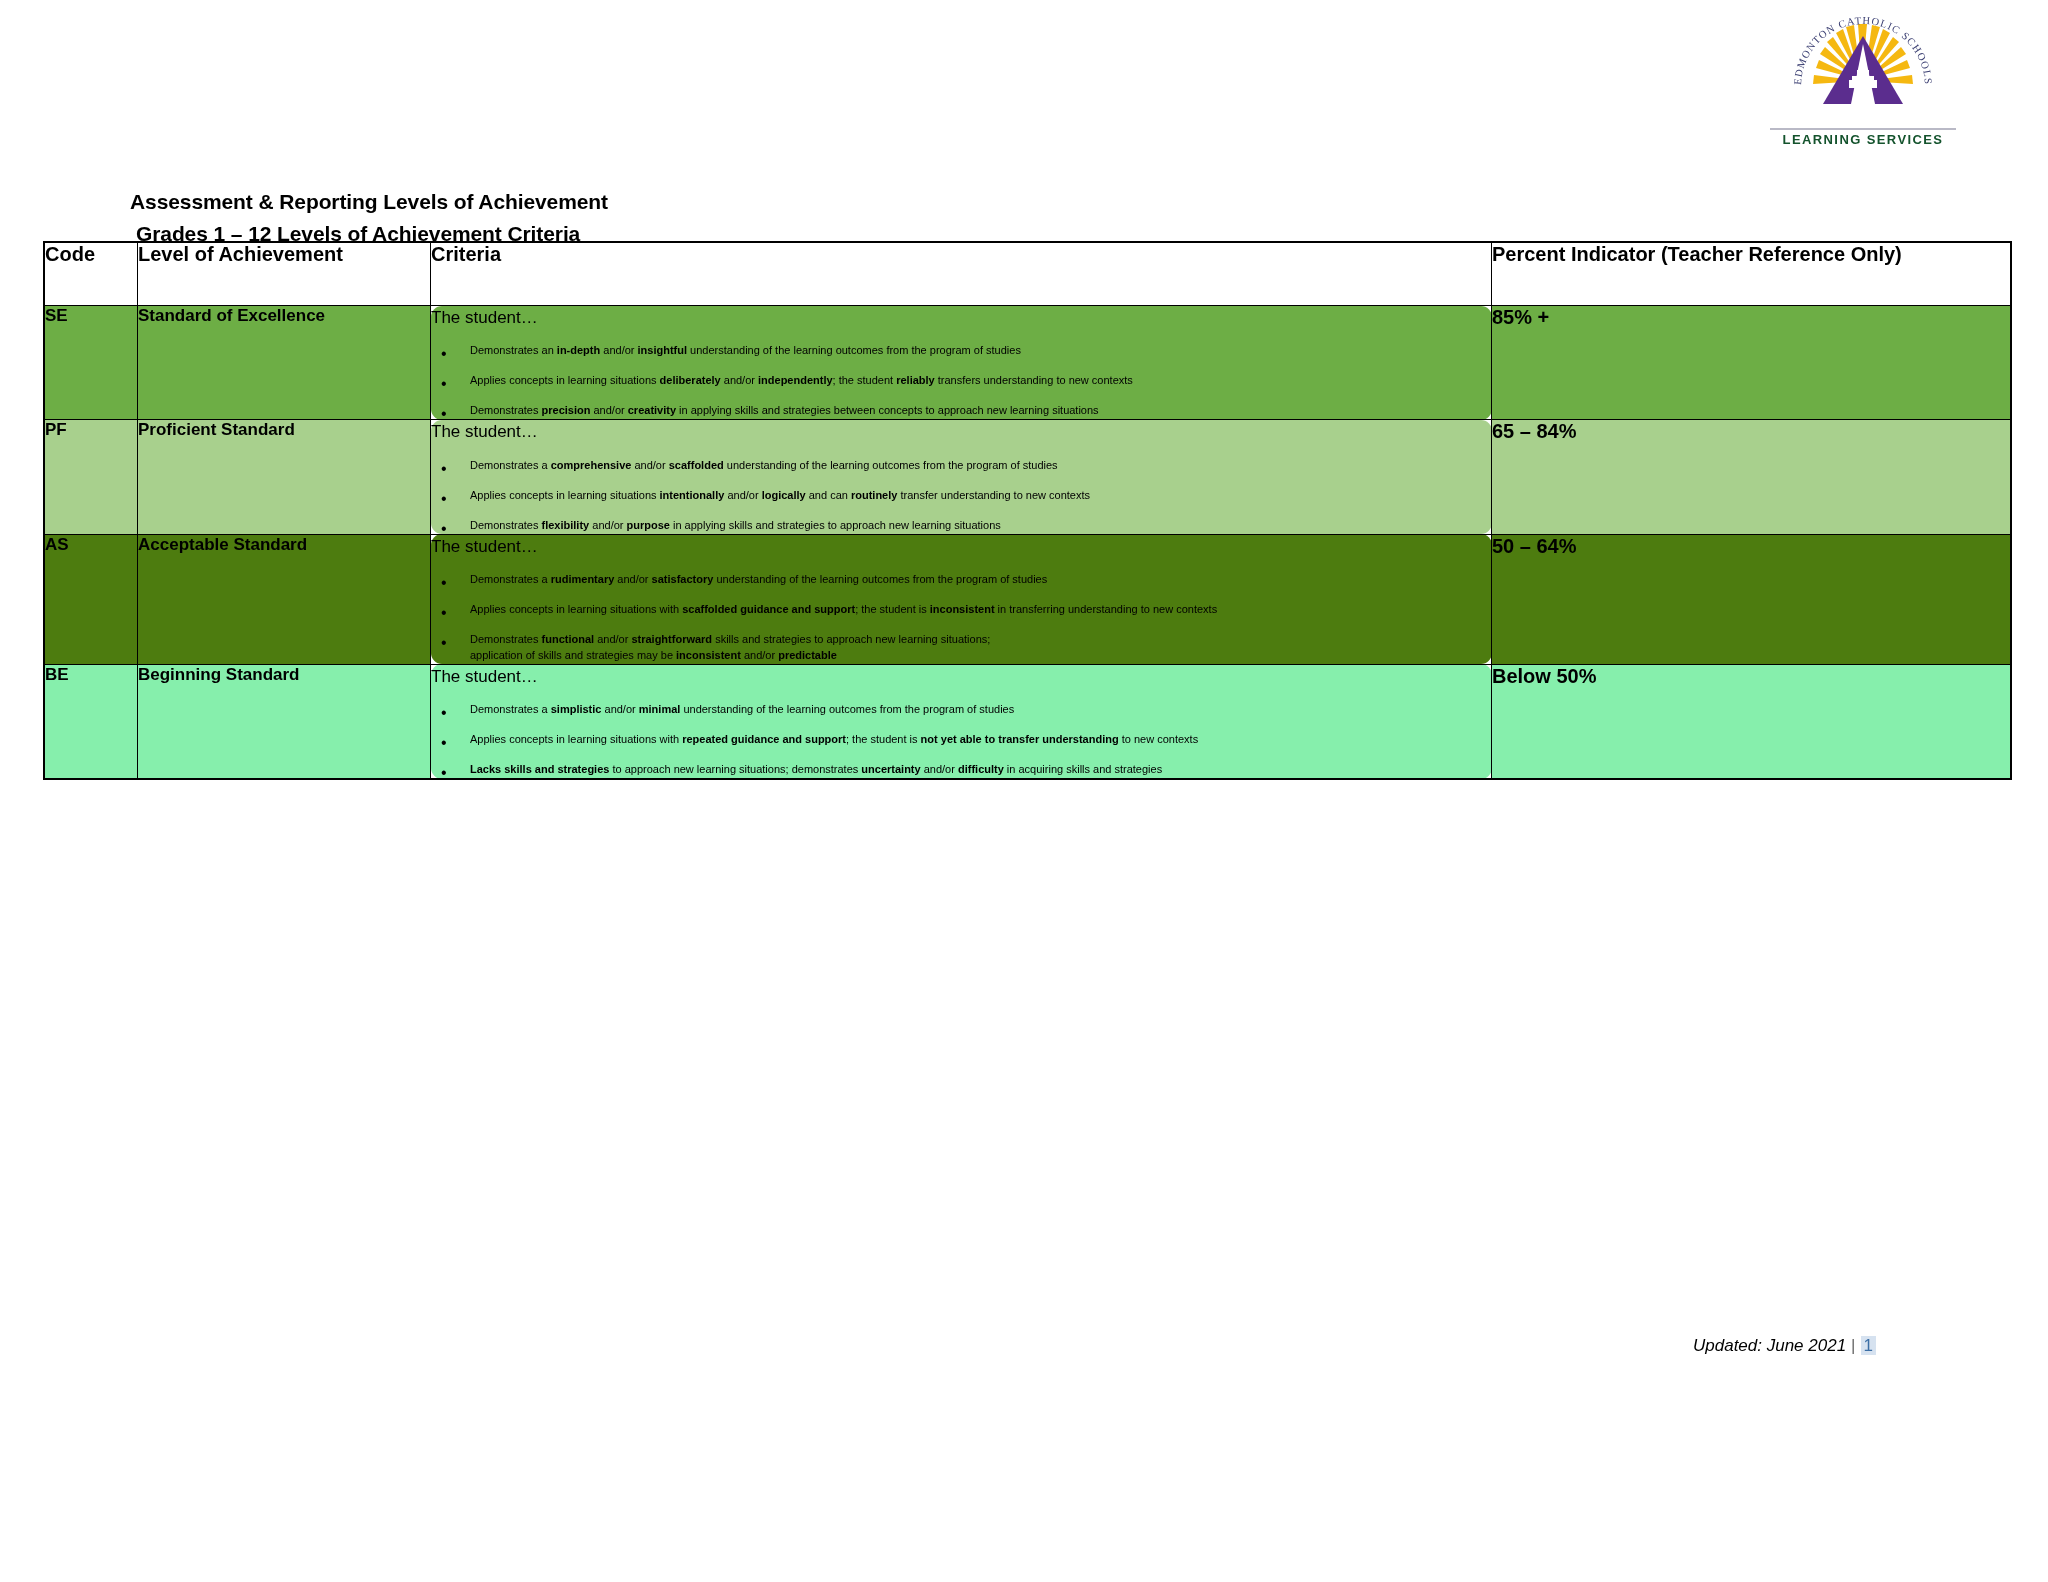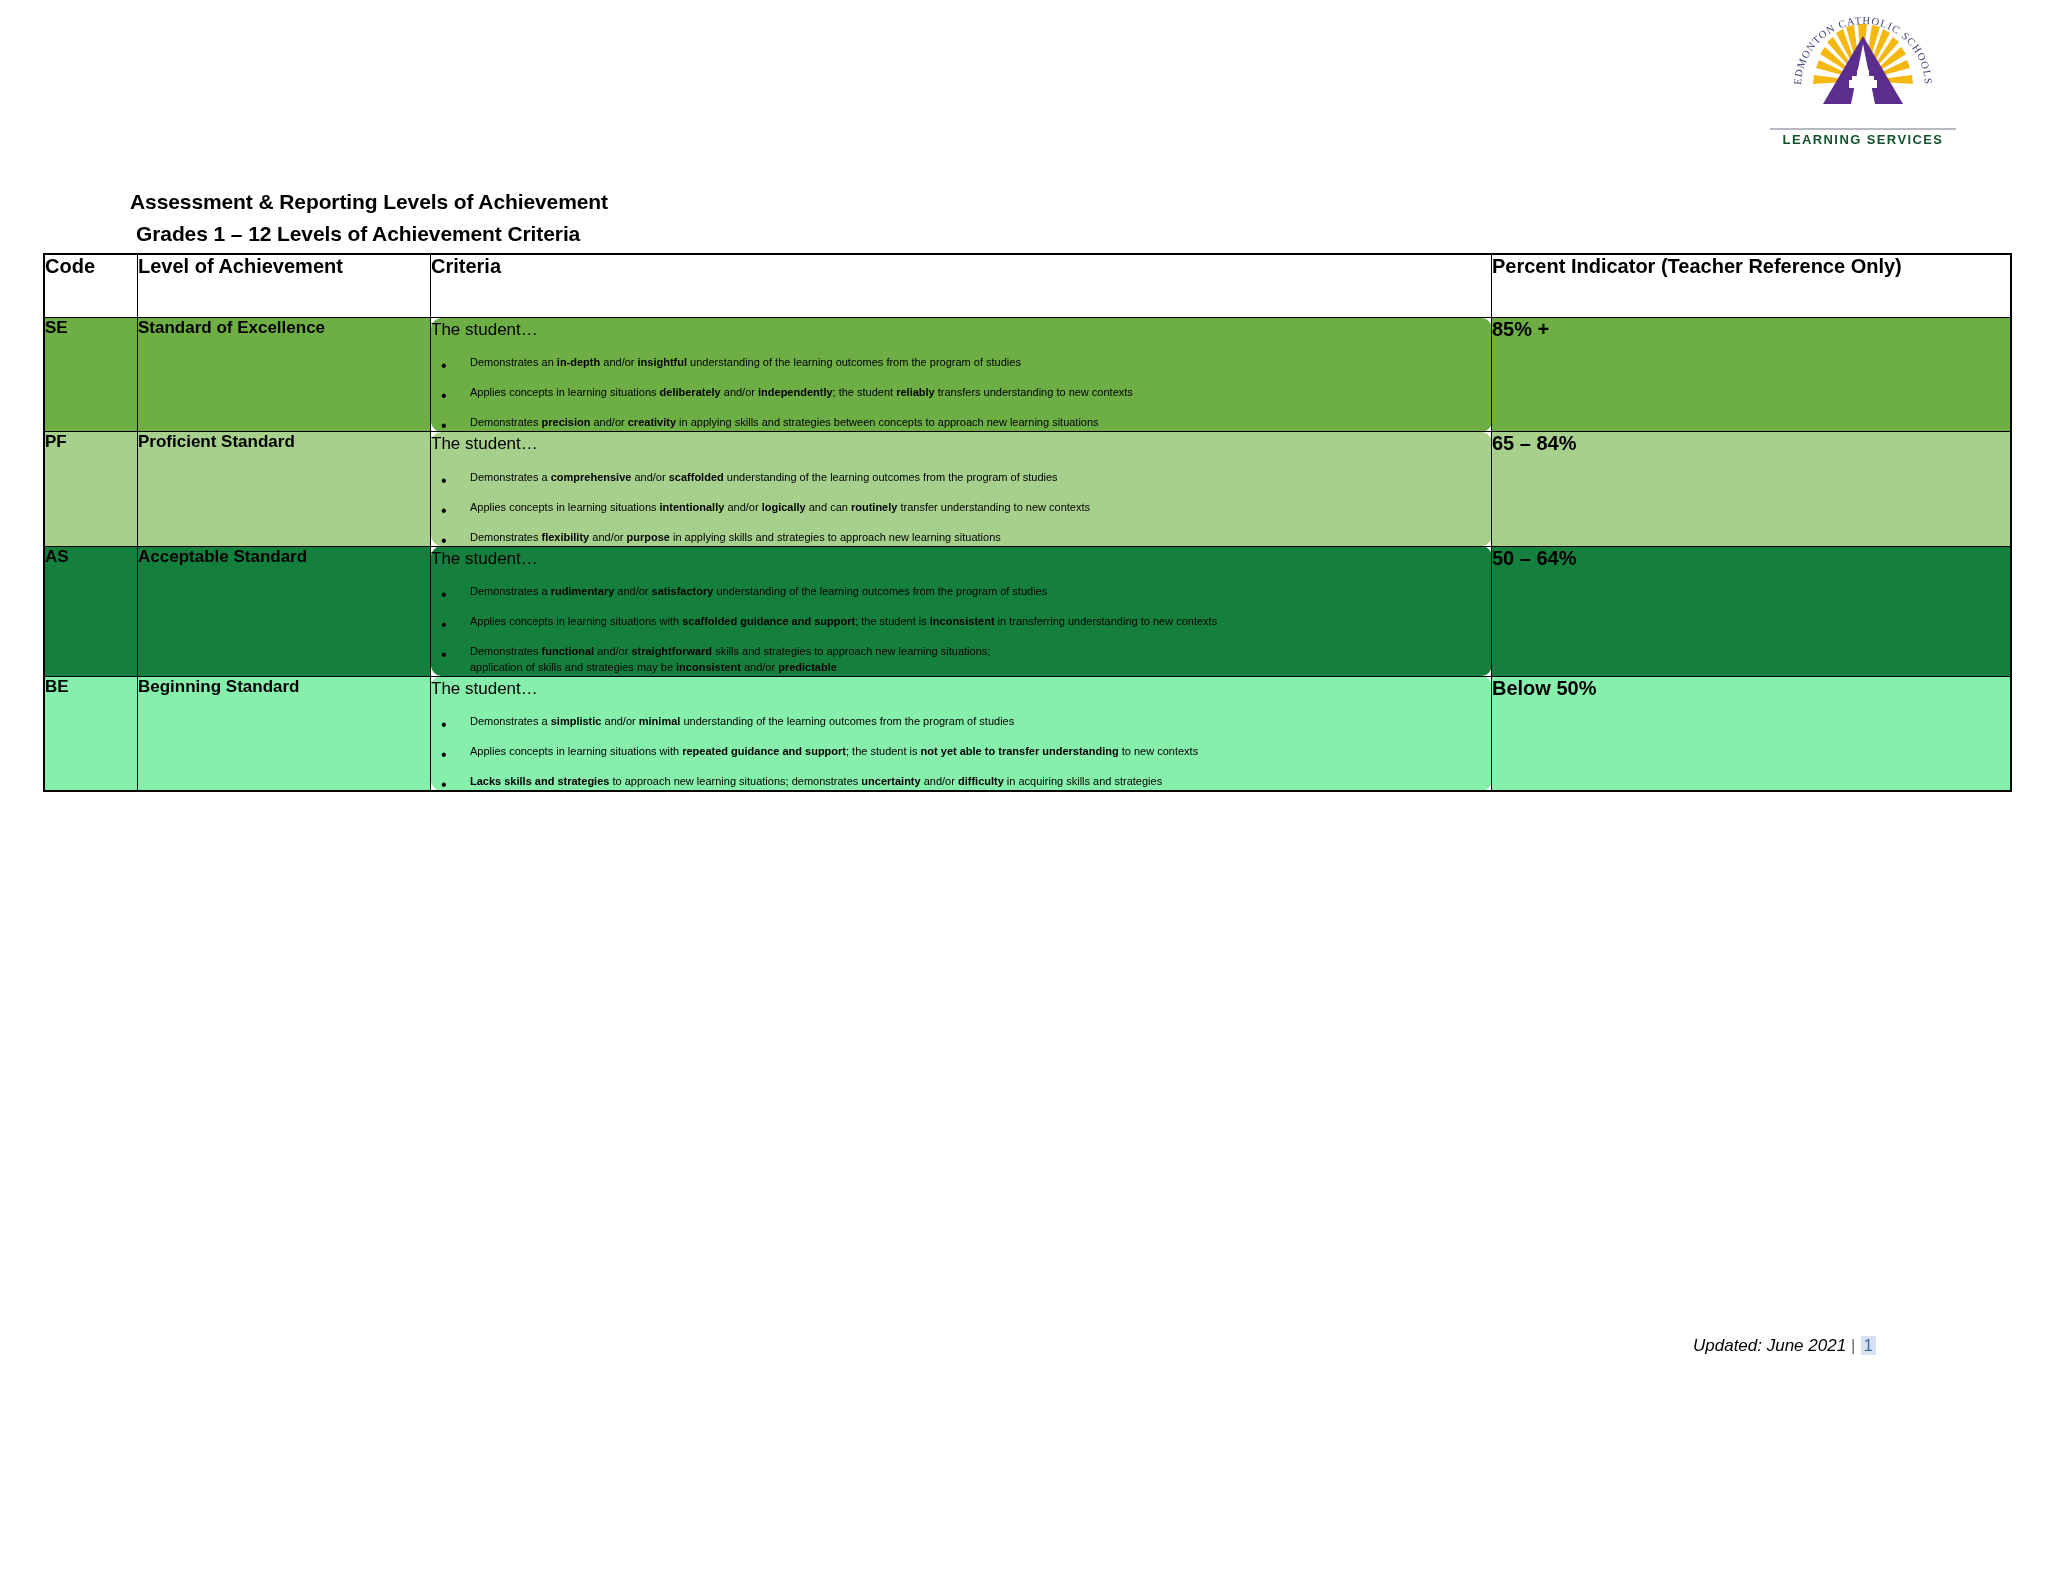--- a/index.html
+++ b/index.html
@@ -70,21 +70,21 @@
     top: 222px;
     font-size: 21px;
     font-weight: bold;
     letter-spacing: -0.1px;
   }
 
   
   #criteria-table {
     position: absolute;
     left: 43px;
-    top: 253px;
+    top: 241px;
     width: 1962px;
     border-collapse: collapse;
     table-layout: fixed;
     border: 2px solid #000;
   }
   #criteria-table td, #criteria-table th {
     border: 1.5px solid #000;
     vertical-align: top;
     padding: 0;
     text-align: left;
@@ -147,21 +147,21 @@
     top: -1px;
     font-size: 16px;
     line-height: 1.45;
   }
   ul.bullets.justify > li { text-align: justify; }
   b { font-weight: bold; }
 
   
   tr.row-se  td { background: #6DAE45; }
   tr.row-pf  td { background: #A8D08D; }
-  tr.row-as  td { background: #15803d; margin-left: 10px; }
+  tr.row-as  td { background: #4d7c0f; margin-left: 10px; }
   tr.row-be  td { background: #86efac; }
 
   
   #footer {
     position: absolute;
     right: 172px;
     top: 1336px;
     font-size: 17px;
     font-style: italic;
     white-space: nowrap;

